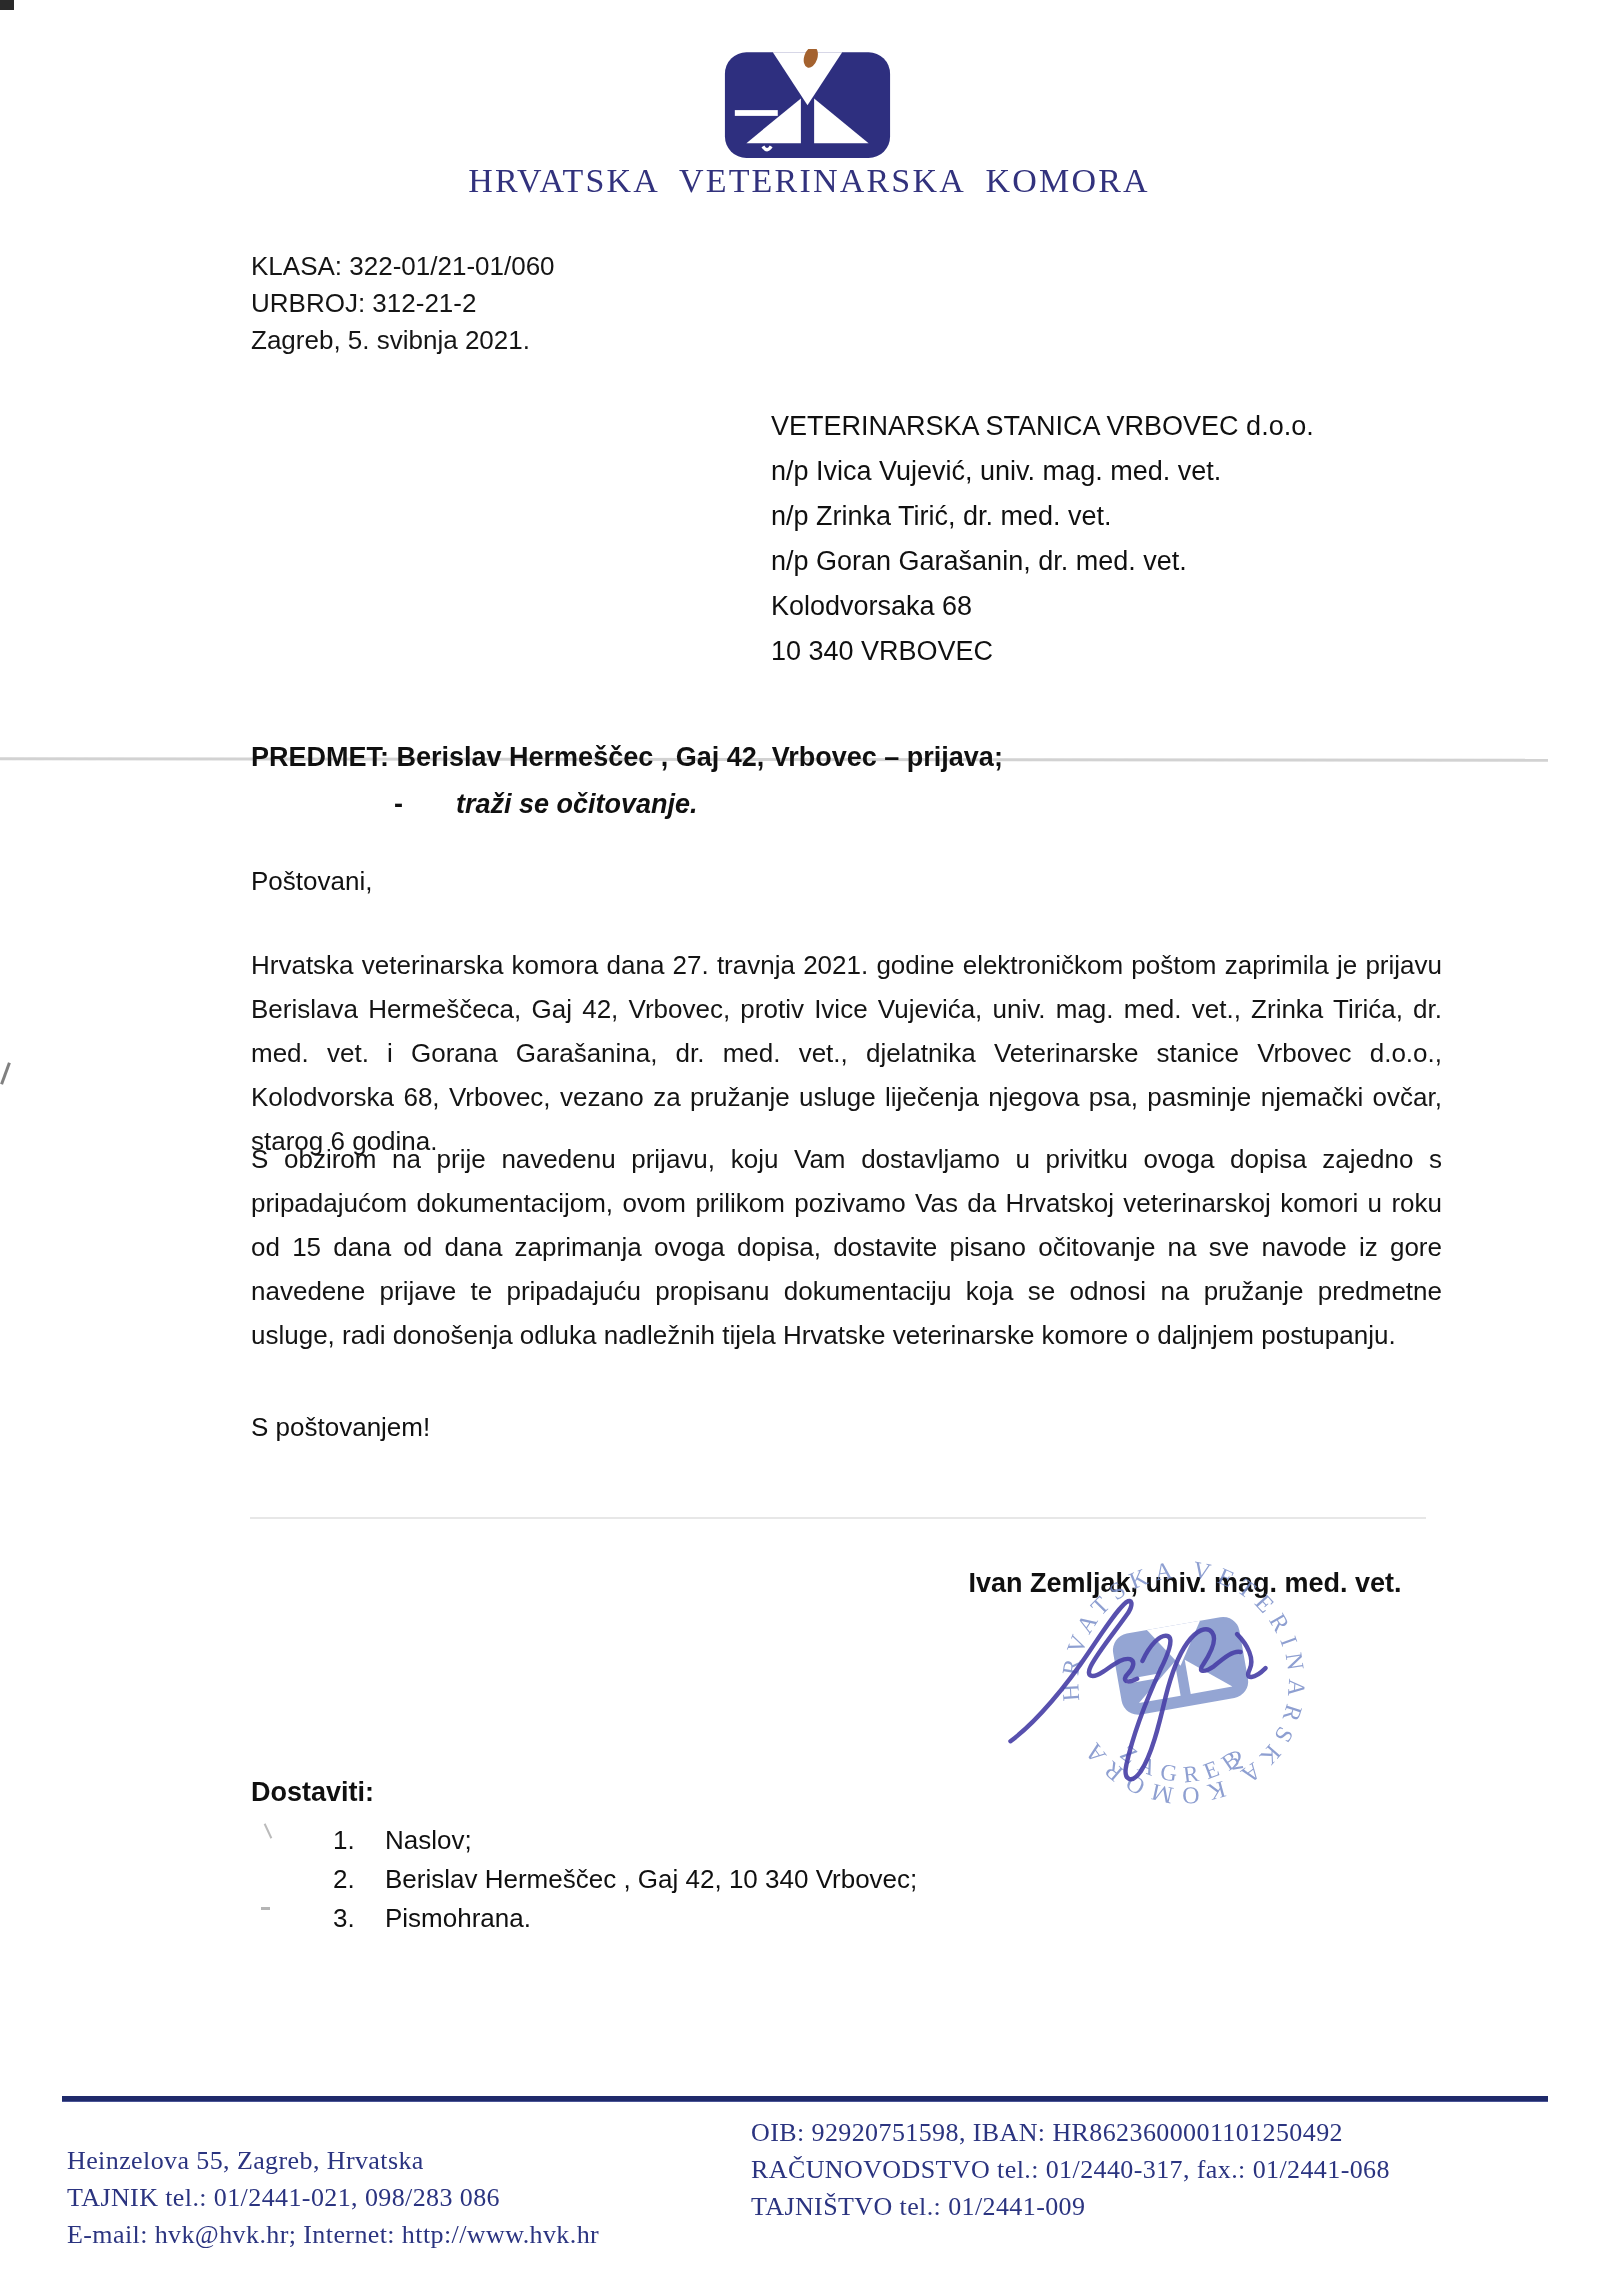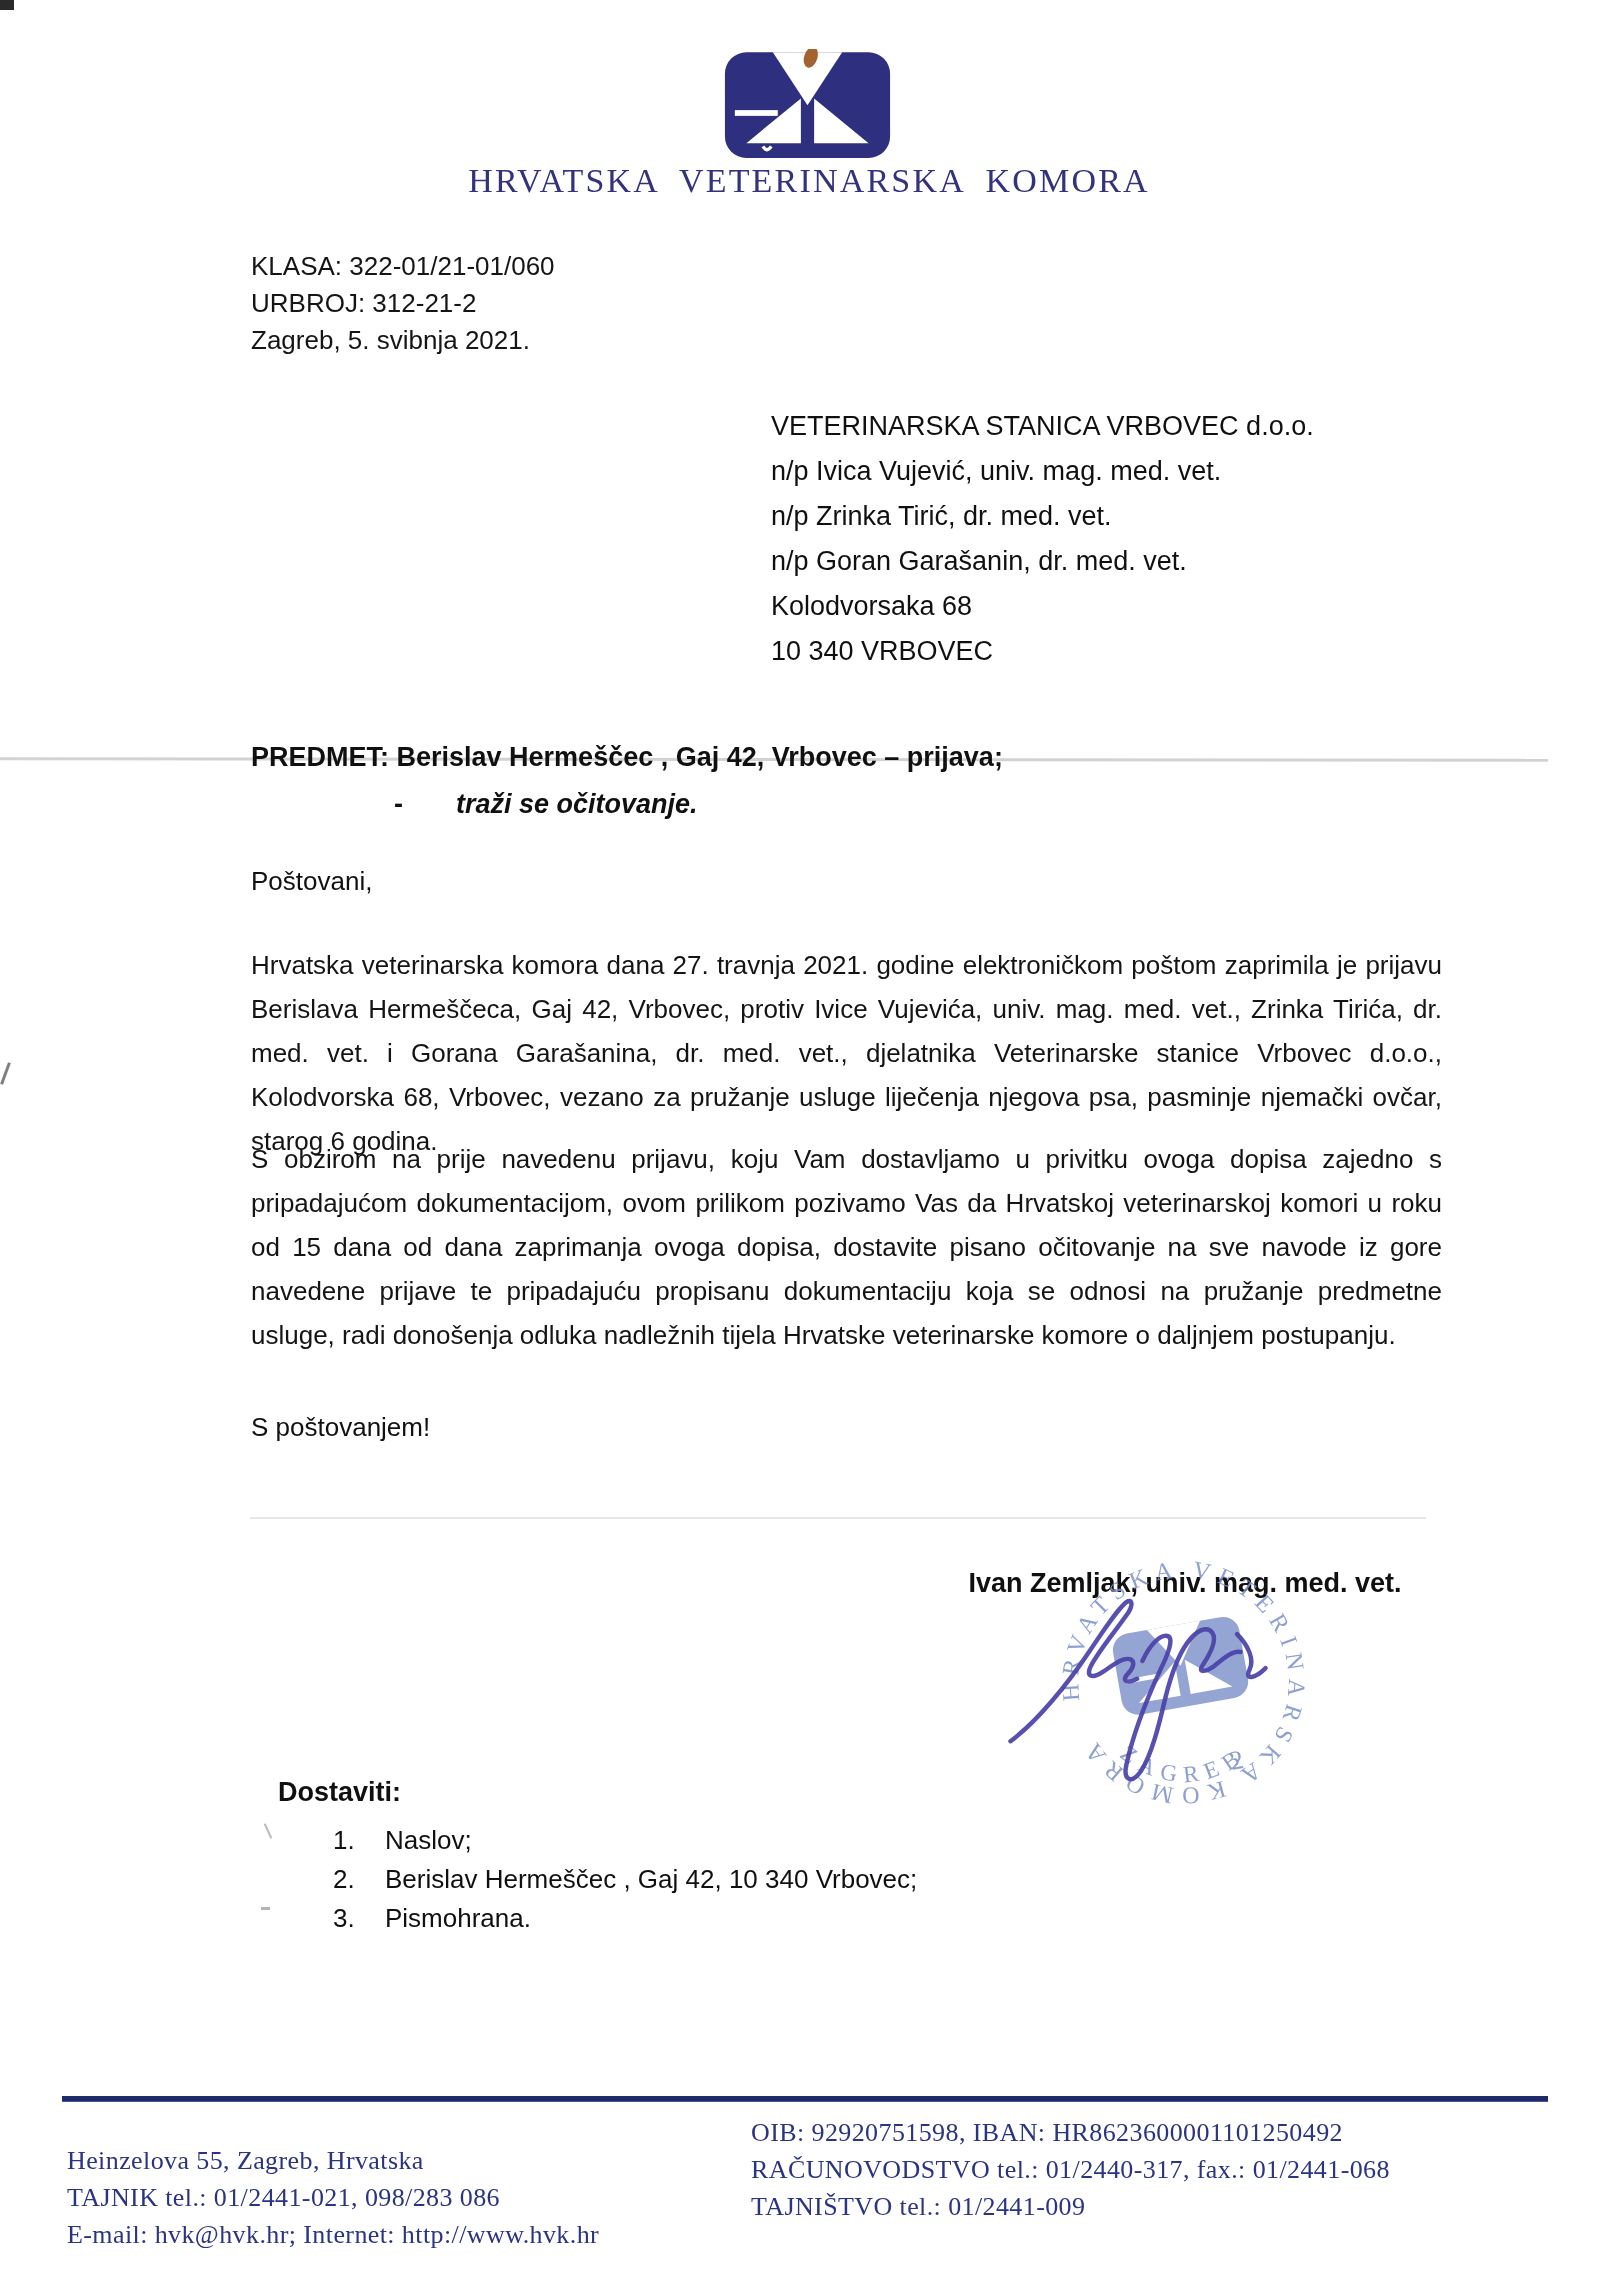--- a/index.html
+++ b/index.html
@@ -41,21 +41,21 @@
   .para1{top:943px;}
   .para2{top:1137px;}
   .closing{position:absolute;left:251px;top:1412px;font-size:26px;}
   
   .sig-title{position:absolute;left:891px;top:1479px;width:535px;text-align:center;font-size:27px;font-weight:bold;color:#101010;}
   .sig-name{position:absolute;left:891px;top:1568px;width:588px;text-align:center;font-size:27px;font-weight:bold;color:#101010;}
   .stamp{position:absolute;left:1034px;top:1540px;width:299px;height:285px;opacity:.85;transform:rotate(-10deg);}
   .handsign{position:absolute;left:998px;top:1552px;width:330px;height:250px;opacity:.92;}
   
   .dist{position:absolute;left:251px;top:1777px;font-size:26px;color:#101010;}
-  .dist .head{font-weight:bold;font-size:27px;margin-bottom:12.5px;margin-left:27px;}
+  .dist .head{font-weight:bold;font-size:27px;margin-bottom:12.5px;}
   .dist .row{display:flex;line-height:39px;padding-left:82px;}
   .dist .num{width:52px;}
   
   .footer-rule{position:absolute;left:62px;top:2096px;width:1508px;height:5.3px;background:#1f2a6b;border-bottom:1.8px solid #4a5496;box-sizing:content-box;}
   .footer{
     position:absolute;top:2114px;
     font-family:"Liberation Serif","DejaVu Serif",serif;
     font-size:26px;line-height:37px;color:#2b3480;letter-spacing:0.4px;
   }
   .footer.left{left:67px;margin-top:28px;}

